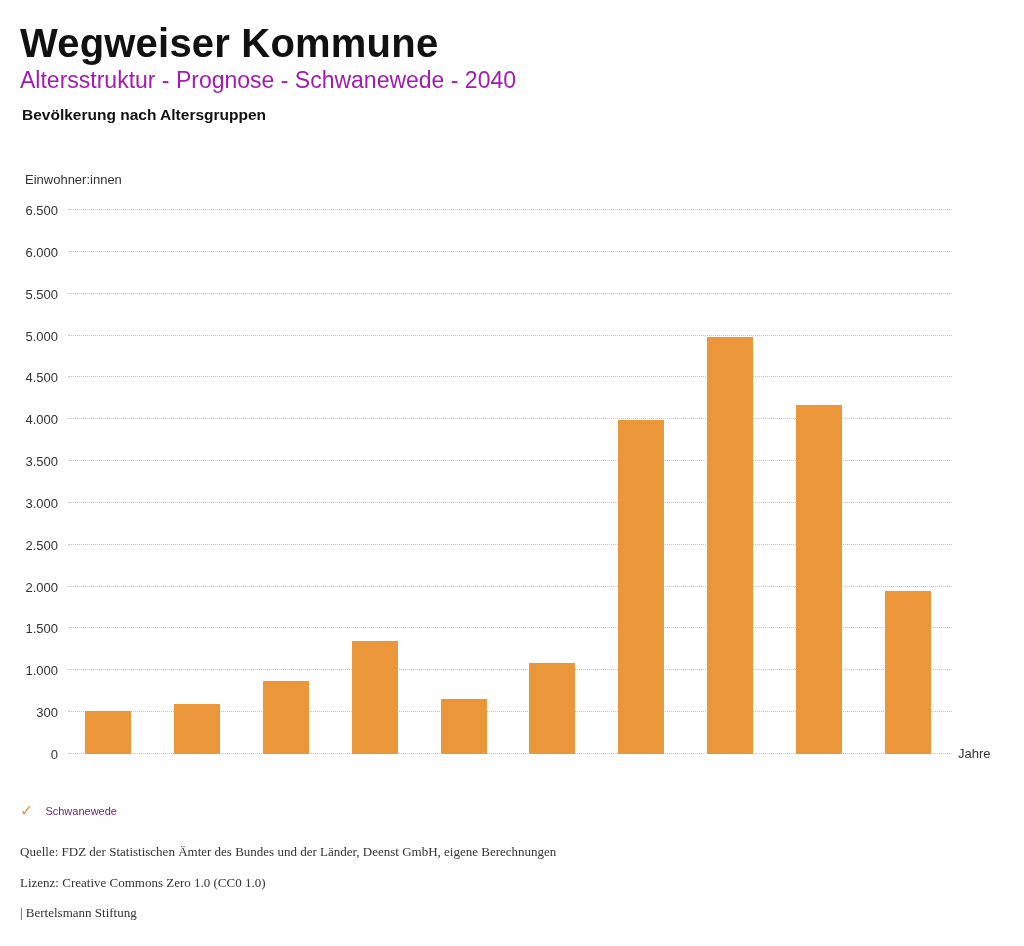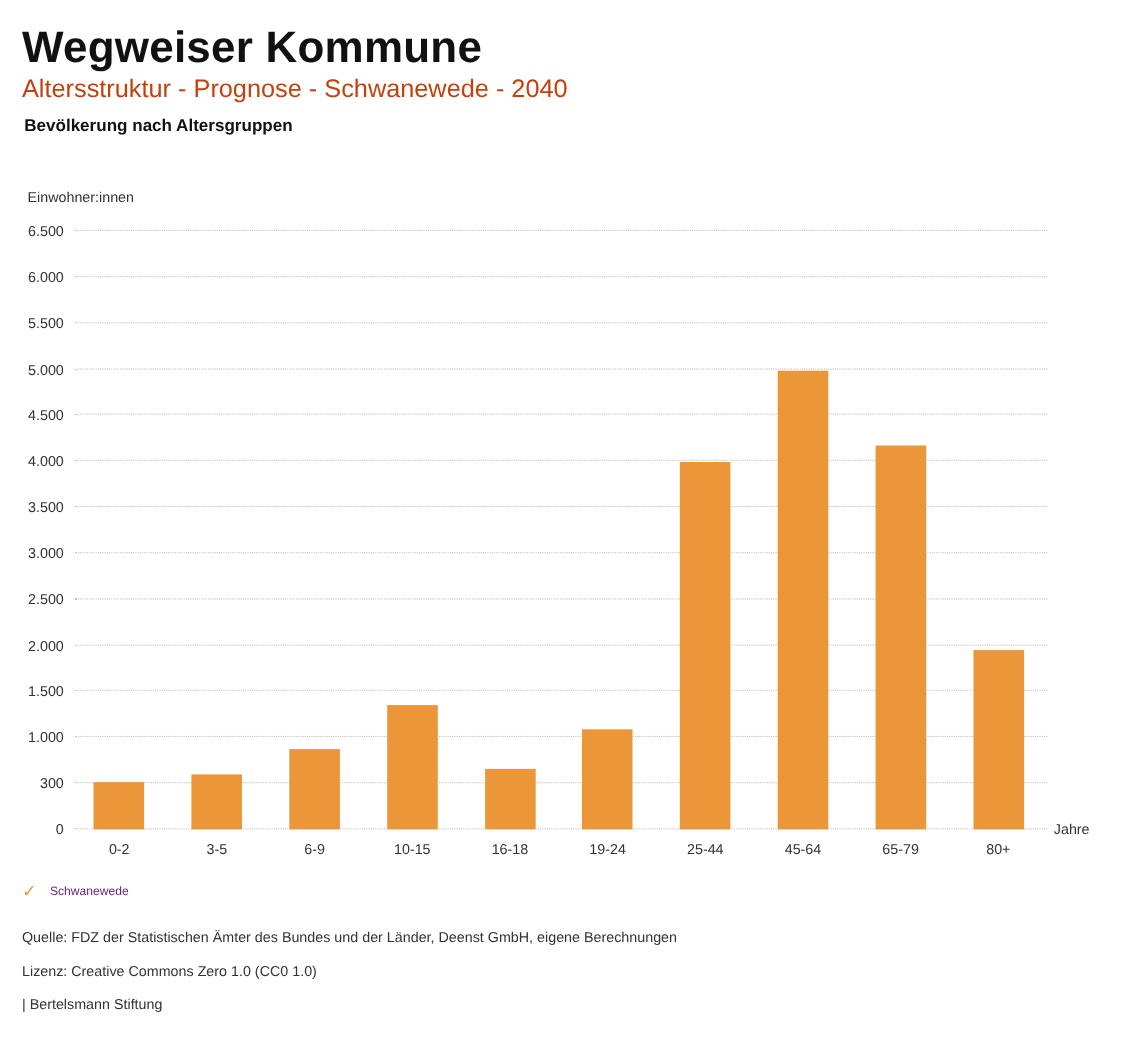--- a/index.html
+++ b/index.html
@@ -8,21 +8,21 @@
     width: 1024px; height: 946px;
     font-family: "Liberation Sans", "DejaVu Sans", sans-serif;
     color: #1a1a1a;
     position: relative;
     overflow: hidden;
   }
   .page { position: absolute; inset: 0; background: #fff; }
 
   
   .h1 { position: absolute; left: 20px; top: 21px; font-size: 40px; font-weight: 700; letter-spacing: 0.2px; color: #111; }
-  .h2 { position: absolute; left: 20px; top: 67px; font-size: 23px; font-weight: 400; color: #c2410c; }
+  .h2 { position: absolute; left: 20px; top: 67px; font-size: 23px; font-weight: 400; color: #a21caf; }
   .h3 { position: absolute; left: 22px; top: 106px; font-size: 15.5px; font-weight: 700; color: #111; }
 
   
   .unit-label { position: absolute; left: 25px; top: 172px; font-size: 13px; color: #333; }
 
   .y-axis { position: absolute; left: 0; top: 210px; width: 58px; height: 544px; }
   .ytick {
     position: absolute; right: 0; width: 50px;
     transform: translateY(50%);
     text-align: right; font-size: 13px; color: #333; line-height: 1;
@@ -51,21 +51,21 @@
     font-size: 13px; color: #333;
   }
   .jahre-label { position: absolute; left: 958px; top: 746px; font-size: 13px; color: #333; }
 
   
   .legend { position: absolute; left: 20px; top: 803px; display: flex; align-items: center; cursor: pointer; }
   .legend .check { color: #EB9639; font-size: 16px; font-weight: 700; line-height: 1; }
   .legend .lbl { margin-left: 12px; font-size: 11px; color: #701a75; }
 
   
-  .footer-line { position: absolute; left: 20px; font-size: 13px; color: #333; }
+  .footer-line { position: absolute; left: 20px; font-size: 13px; color: #333; font-family: Liberation Serif, serif; }
   .f1 { top: 844px; }
   .f2 { top: 875px; }
   .f3 { top: 905px; }
 </style>
 </head>
 <body>
 
 <div class="page">
 
   <div class="h1">Wegweiser Kommune</div>
@@ -133,32 +133,20 @@
         </div>
         <div class="slot">
           <div class="bar" style="height: 64.1538%; background: rgb(235, 150, 57);"></div>
         </div>
         <div class="slot">
           <div class="bar" style="height: 30%; background: rgb(235, 150, 57);"></div>
         </div>
       </div>
   </div>
 
-  <div class="x-labels">
-      <div class="xslot">0-2</div>
-      <div class="xslot">3-5</div>
-      <div class="xslot">6-9</div>
-      <div class="xslot">10-15</div>
-      <div class="xslot">16-18</div>
-      <div class="xslot">19-24</div>
-      <div class="xslot">25-44</div>
-      <div class="xslot">45-64</div>
-      <div class="xslot">65-79</div>
-      <div class="xslot">80+</div>
-    </div>
   <div class="jahre-label">Jahre</div>
 
   <div class="legend">
     <span class="check">✓</span>
     <span class="lbl">Schwanewede</span>
   </div>
 
   <div class="footer-line f1">Quelle: FDZ der Statistischen Ämter des Bundes und der Länder, Deenst GmbH, eigene Berechnungen</div>
   <div class="footer-line f2">Lizenz: Creative Commons Zero 1.0 (CC0 1.0)</div>
   <div class="footer-line f3">| Bertelsmann Stiftung</div>

